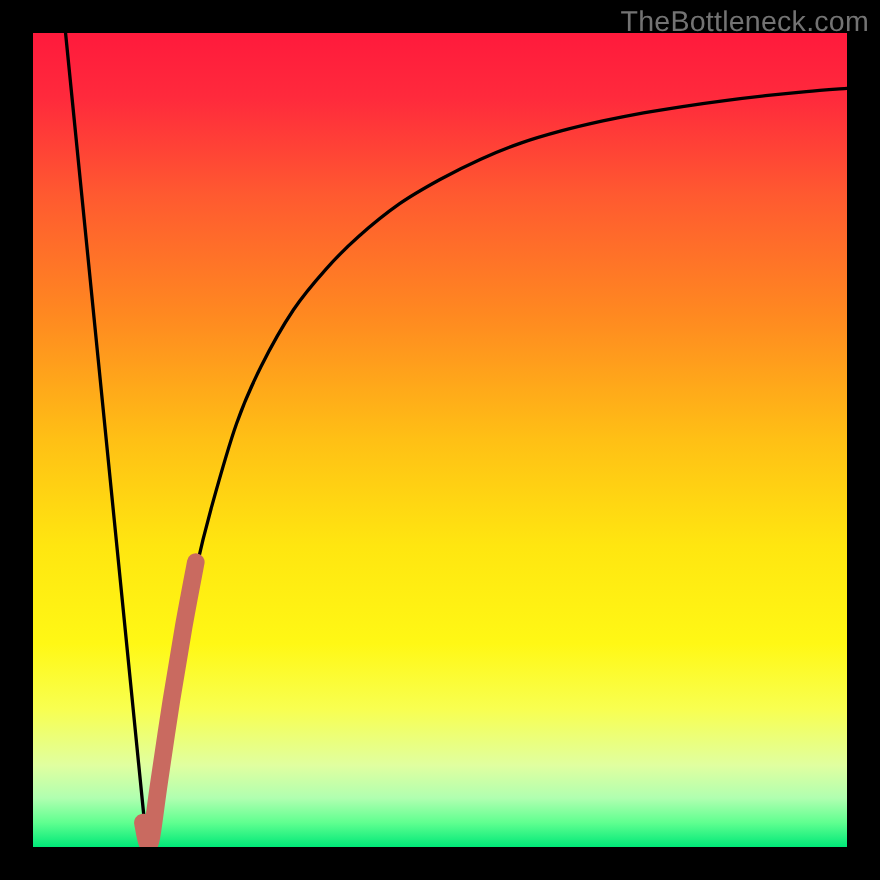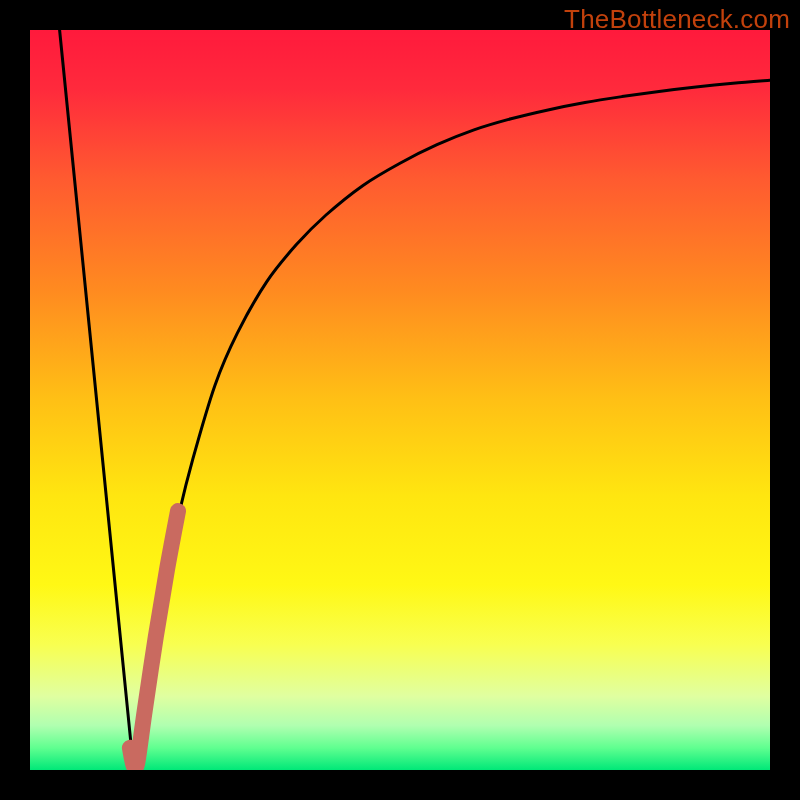--- a/index.html
+++ b/index.html
@@ -15,21 +15,21 @@
     width: 800px;
     height: 800px;
     background: #000;
   }
   .watermark {
     position: absolute;
     top: 4px;
     right: 10px;
     font-family: Arial, Helvetica, sans-serif;
     font-size: 26px;
-    color: #c2410c;
+    color: #737373;
     letter-spacing: 0.2px;
     z-index: 5;
   }
   .plot {
     position: absolute;
     left: 30px;
     top: 30px;
     width: 740px;
     height: 740px;
   }

